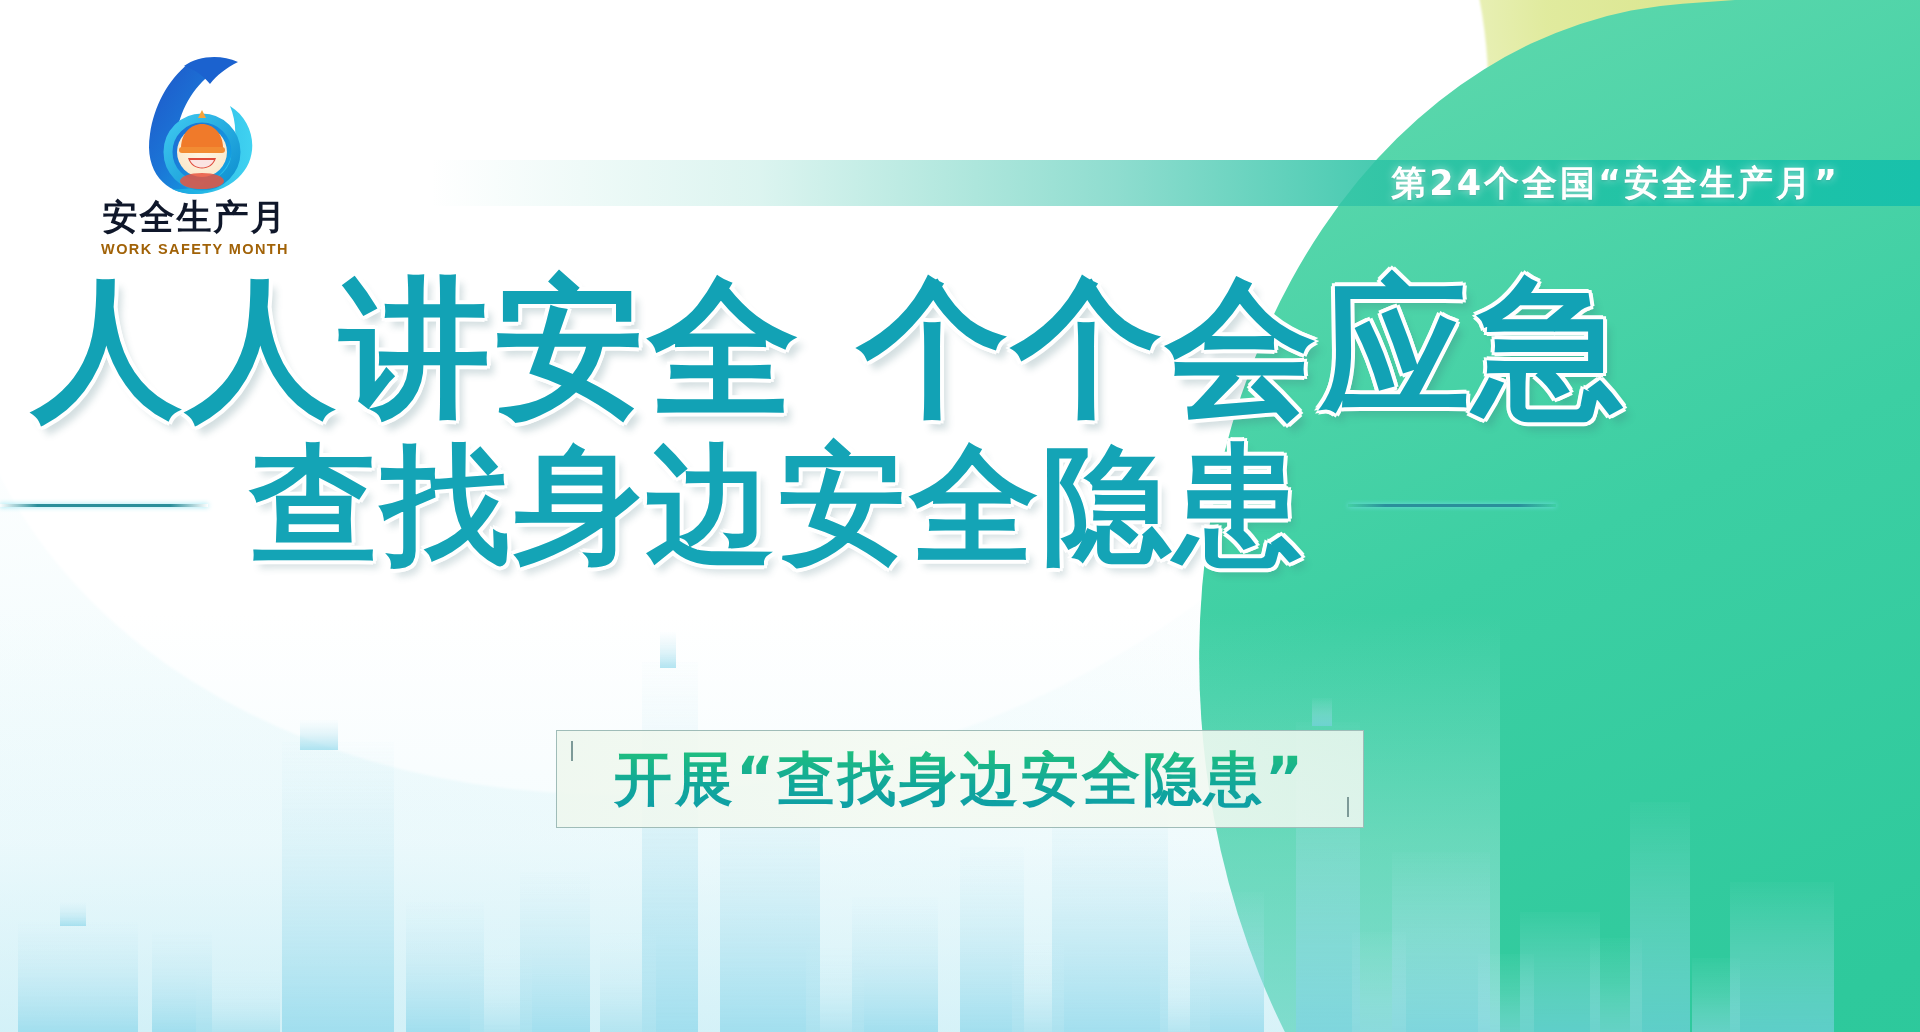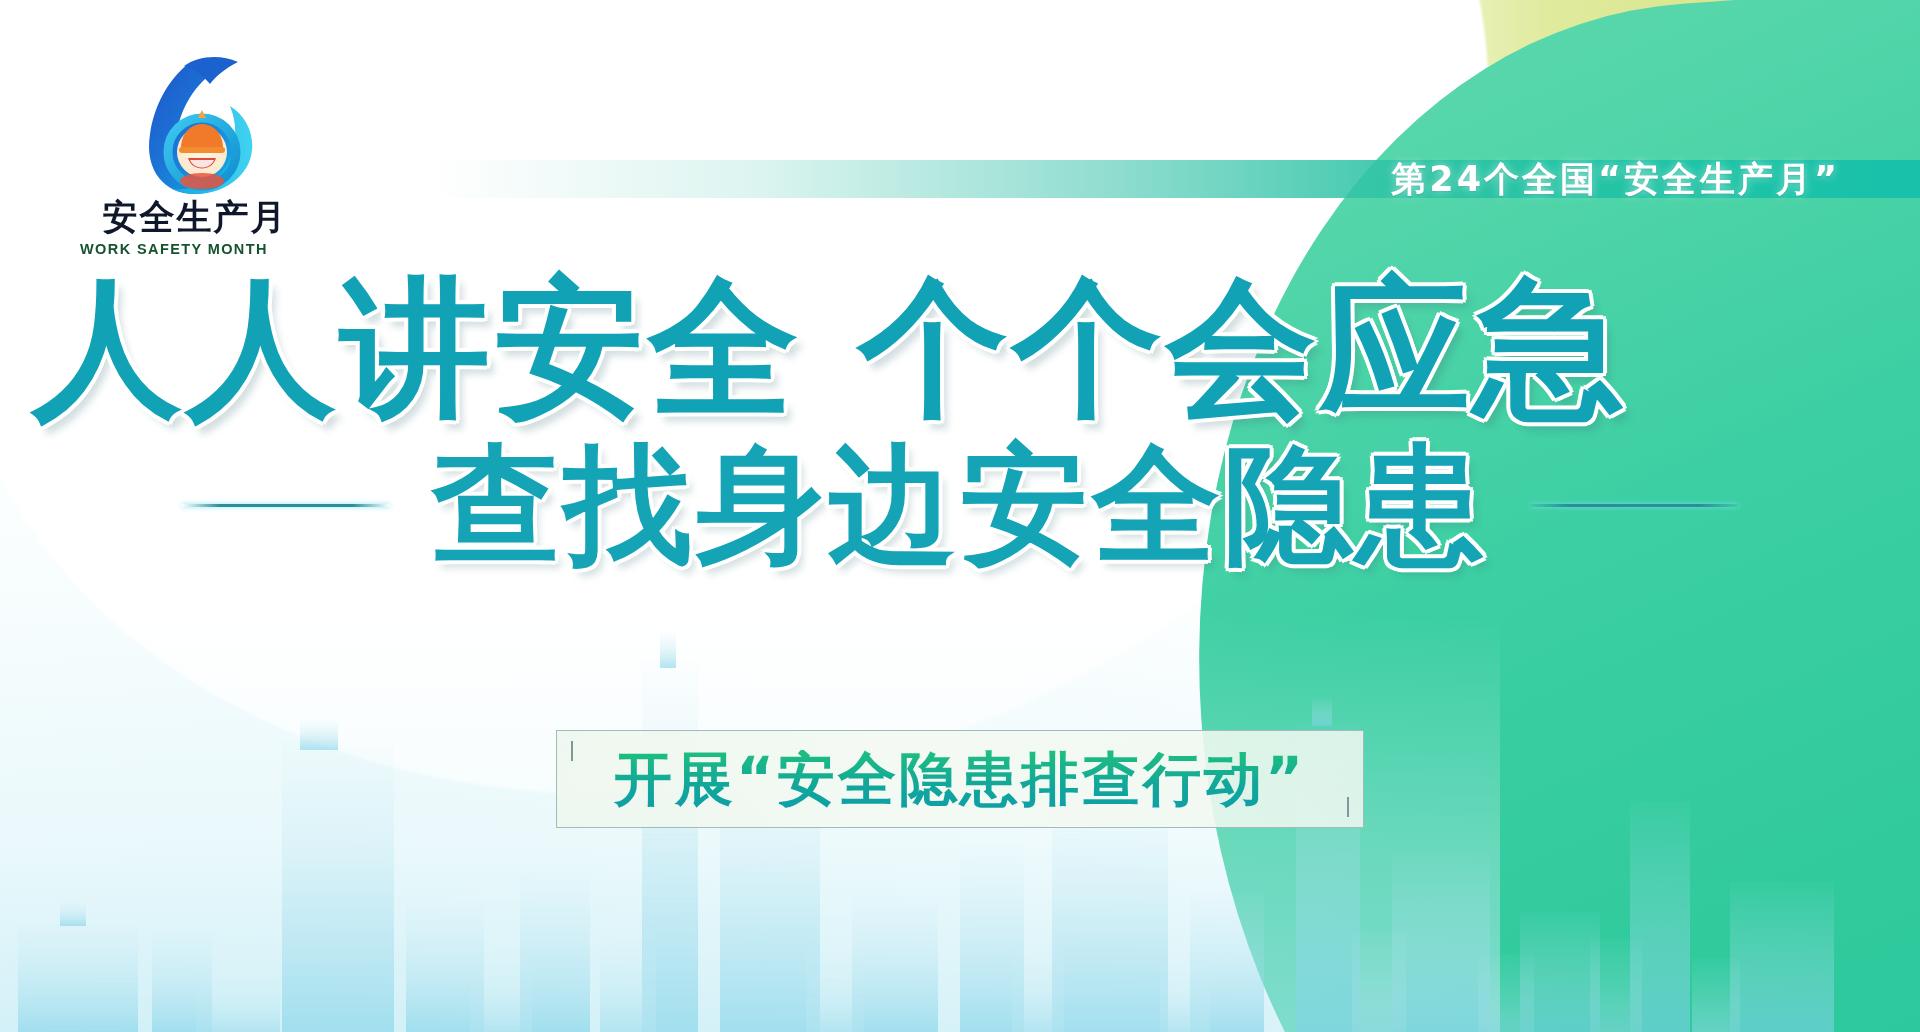--- a/index.html
+++ b/index.html
@@ -46,21 +46,21 @@
   }
   
   .bg-mint{position:absolute;left:0;bottom:0;width:1500px;height:420px;
     background:linear-gradient(0deg, rgba(190,234,244,0.55) 0%, rgba(222,245,250,0.30) 45%, rgba(255,255,255,0) 100%);
   }
 
   
   .skyline{position:absolute;left:0;bottom:0;width:1920px;height:430px;opacity:.62;}
 
   
-  .banner{position:absolute;left:430px;top:160px;width:1490px;height:38px;
+  .banner{position:absolute;left:430px;top:160px;width:1490px;height:46px;
     background:linear-gradient(90deg, rgba(110,210,190,0) 0%, rgba(96,206,186,0.22) 22%, rgba(74,200,178,0.62) 46%, rgba(43,195,164,0.95) 68%, #1ec3a6 86%, #19c1ab 100%);
     display:flex;align-items:center;justify-content:flex-end;
     padding-right:80px;box-sizing:border-box;
   }
   .banner-text{
     font-size:35px;font-weight:bold;color:#ffffff;letter-spacing:3px;
     text-shadow:0 0 10px rgba(255,255,255,.55),0 1px 2px rgba(0,90,80,.25);
     white-space:nowrap;
     font-family:"DejaVu Sans","Liberation Sans",sans-serif;
   }
@@ -68,41 +68,41 @@
   
   .logo{position:absolute;left:80px;top:48px;width:230px;height:205px;}
   .logo-mark{position:relative;width:230px;height:150px;}
   .logo-cn{
     margin-top:2px;text-align:center;font-size:35px;font-weight:bold;
     color:#0f172a;letter-spacing:2px;line-height:1;
     font-family:"DejaVu Sans","Liberation Sans",sans-serif;
     text-shadow:0 1px 0 rgba(255,255,255,.8);
   }
   .logo-en{
-    margin-top:7px;font-size:14.5px;font-weight:bold;
-    color:#14532d;letter-spacing:1.4px;line-height:1;
+    margin-top:7px;text-align:center;font-size:14.5px;font-weight:bold;
+    color:#a16207;letter-spacing:1.4px;line-height:1;
     font-family:"Liberation Sans",sans-serif;
   }
 
   
   .headline{position:absolute;left:0;top:272px;width:1660px;text-align:center;}
   .hl1{
     font-size:150px;line-height:1.02;font-weight:bold;letter-spacing:4px;
     color:#12a2b5;
     font-family:"DejaVu Sans","Liberation Sans",sans-serif;
     text-shadow:
       -3px -3px 0 #ffffff, 3px -3px 0 #ffffff, -3px 3px 0 #ffffff, 3px 3px 0 #ffffff,
       0 -4px 0 #ffffff, 0 4px 0 #ffffff, -4px 0 0 #ffffff, 4px 0 0 #ffffff,
       7px 9px 7px rgba(60,110,120,0.22);
     white-space:nowrap;
   }
   .hl-gap{display:inline-block;width:56px;}
 
   .line2-wrap{position:absolute;left:0;top:438px;width:1920px;
-    display:flex;align-items:center;justify-content:center;gap:42px;}
+    display:flex;align-items:center;gap:42px;}
   .rule{width:208px;height:3px;
     background:linear-gradient(90deg, rgba(20,150,165,0) 0%, #2a8f9b 18%, #2a8f9b 82%, rgba(20,150,165,0) 100%);
     box-shadow:0 0 5px rgba(120,225,240,.9);
     flex:0 0 auto;}
   .hl2{
     font-size:128px;line-height:1.05;font-weight:bold;letter-spacing:4px;
     color:#14a4b6;
     font-family:"DejaVu Sans","Liberation Sans",sans-serif;
     text-shadow:
       -3px -3px 0 #ffffff, 3px -3px 0 #ffffff, -3px 3px 0 #ffffff, 3px 3px 0 #ffffff,
@@ -254,19 +254,19 @@
   </div>
 
   <div class="line2-wrap">
     <span class="rule"></span>
     <span class="hl2">查找身边安全隐患</span>
     <span class="rule"></span>
   </div>
 
   <div class="sub-box">
     <span class="tick tick-tl"></span>
-    <span class="sub-text">开展“安全隐患排查行动”</span>
+    <span class="sub-text">开展“查找身边安全隐患”</span>
     <span class="tick tick-br"></span>
   </div>
 
   <span class="sr">6</span>
 
 </div>
 
 </body></html>

